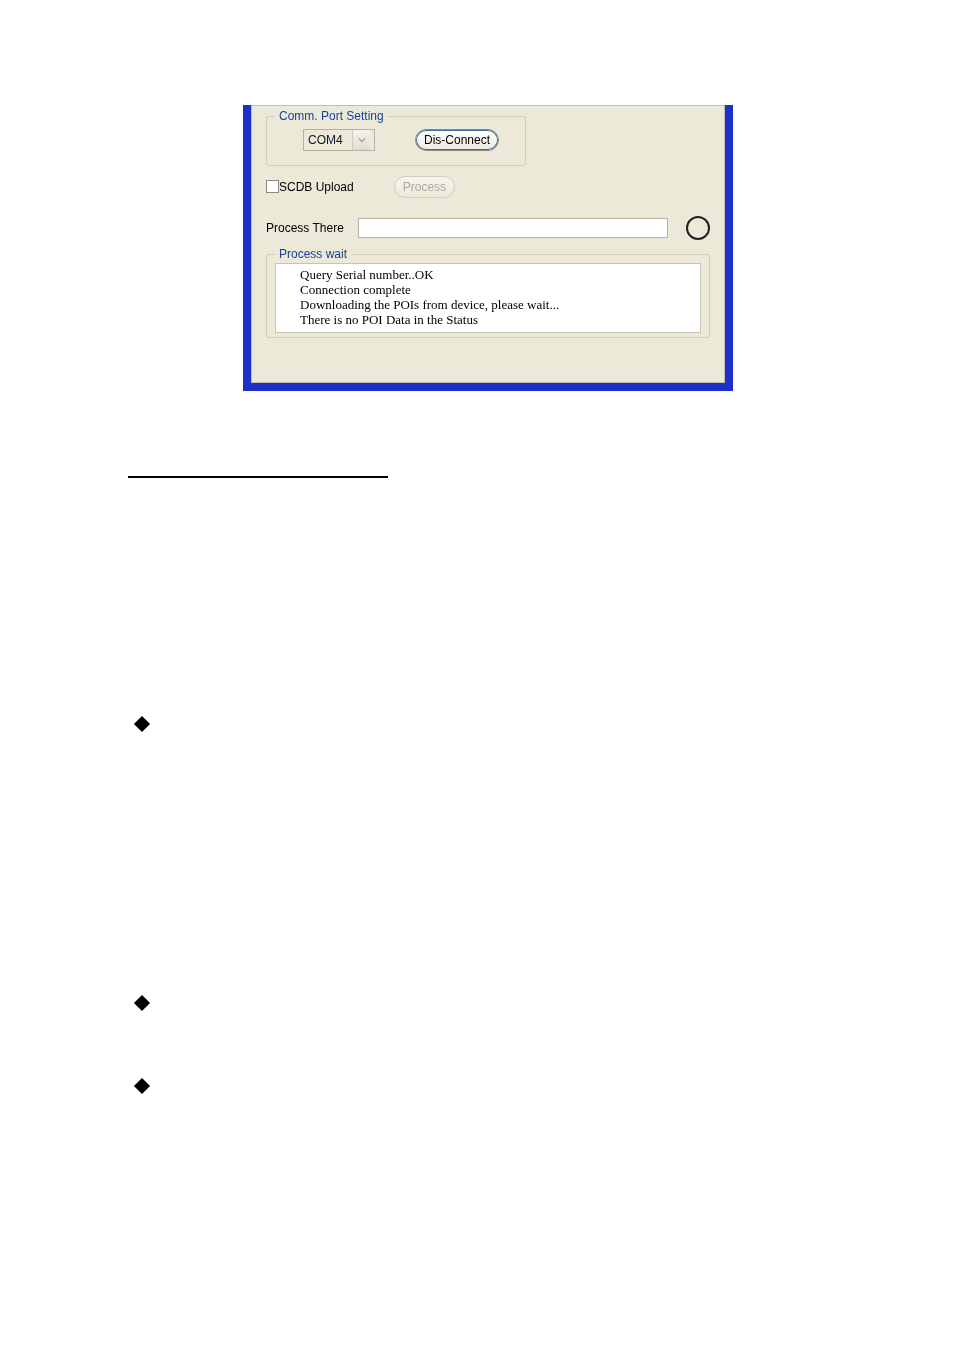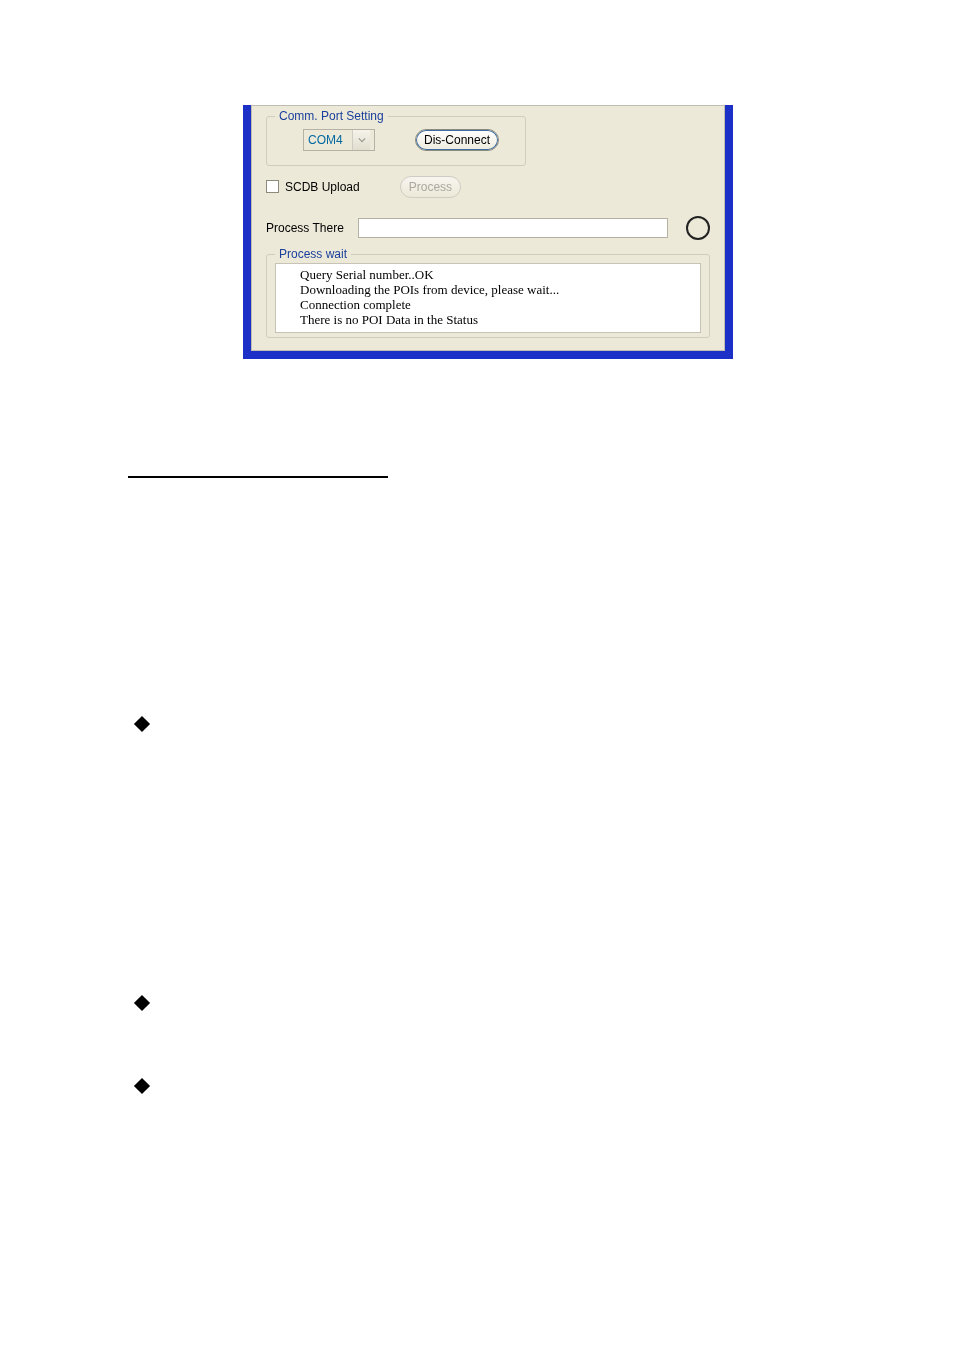--- a/index.html
+++ b/index.html
@@ -4,21 +4,21 @@
 <style>
   * { box-sizing: border-box; margin: 0; padding: 0; }
   html, body { width: 954px; height: 1350px; background: #fff; font-family: "Times New Roman", "Tahoma", serif; }
   .page { position: relative; width: 954px; height: 1350px; }
 
   .outer-frame {
     position: absolute;
     left: 243px;
     top: 105px;
     width: 490px;
-    height: 254px;
+    height: 286px;
     background: #1c2fc6;
     padding-left: 8px; padding-right: 8px; padding-bottom: 8px; padding-top: 0;
   }
   .panel {
     width: 100%; height: 100%;
     background: #ece9d8;
     border: 1px solid #c0beb2;
     position: relative;
     font-family: Tahoma, sans-serif;
     font-size: 12px;
@@ -49,21 +49,21 @@
     display: flex; align-items: center;
     height: 22px;
     border: 1px solid #b5b2a5;
     background: #ece9d8;
     color: #8a887d;
     width: 72px;
   }
   .combo input {
     border: none; background: transparent;
     width: 48px; height: 20px;
-    font-size: 12px; color: #0369a1;
+    font-size: 12px; color: #0f172a;
     padding: 0 4px;
   }
   .combo .arrow {
     width: 18px; height: 20px;
     border-left: 1px solid #cfcdc3;
     background: linear-gradient(#f5f3ea,#e1decf);
     display: flex; align-items: center; justify-content: center;
   }
   .combo .arrow svg { width: 8px; height: 8px; }
 
@@ -75,21 +75,21 @@
     border: 1px solid #8c8a7c;
     border-radius: 11px;
     color: #000;
   }
   .btn.default { box-shadow: 0 0 0 1px #3b6ea5 inset; }
   .btn.disabled { color: #aaa8a0; border-color: #cfcdc3; background: linear-gradient(#f7f5ef,#ece9d8); }
 
   .row { display: flex; align-items: center; gap: 10px; margin-top: 8px; }
   .row.upload { gap: 40px; margin-top: 6px; }
 
-  .chk { display: inline-flex; align-items: flex-start; gap: 6px; }
+  .chk { display: inline-flex; align-items: flex-start; gap: 0; }
   .chk .box {
     width: 13px; height: 13px;
     border: 1px solid #8c8a7c; background: #fff;
   }
 
   .status-field {
     flex: 1;
     height: 20px;
     border: 1px solid #b5b2a5;
     background: #fff;
@@ -171,22 +171,22 @@
         <div class="status-field">
           <span></span>
         </div>
         <div class="spinner"></div>
       </div>
 
       <div class="groupbox process-info-group">
         <div class="legend">Process wait</div>
         <div class="info-box">
           <div>Query Serial number..OK</div>
+          <div>Connection complete</div>
           <div>Downloading the POIs from device, please wait...</div>
-          <div>Connection complete</div>
           <div>There is no POI Data in the Status</div>
         </div>
       </div>
 
     </div>
   </div>
 
   <div class="hr"></div>
 
   <div class="bullet" style="top:713px;">

